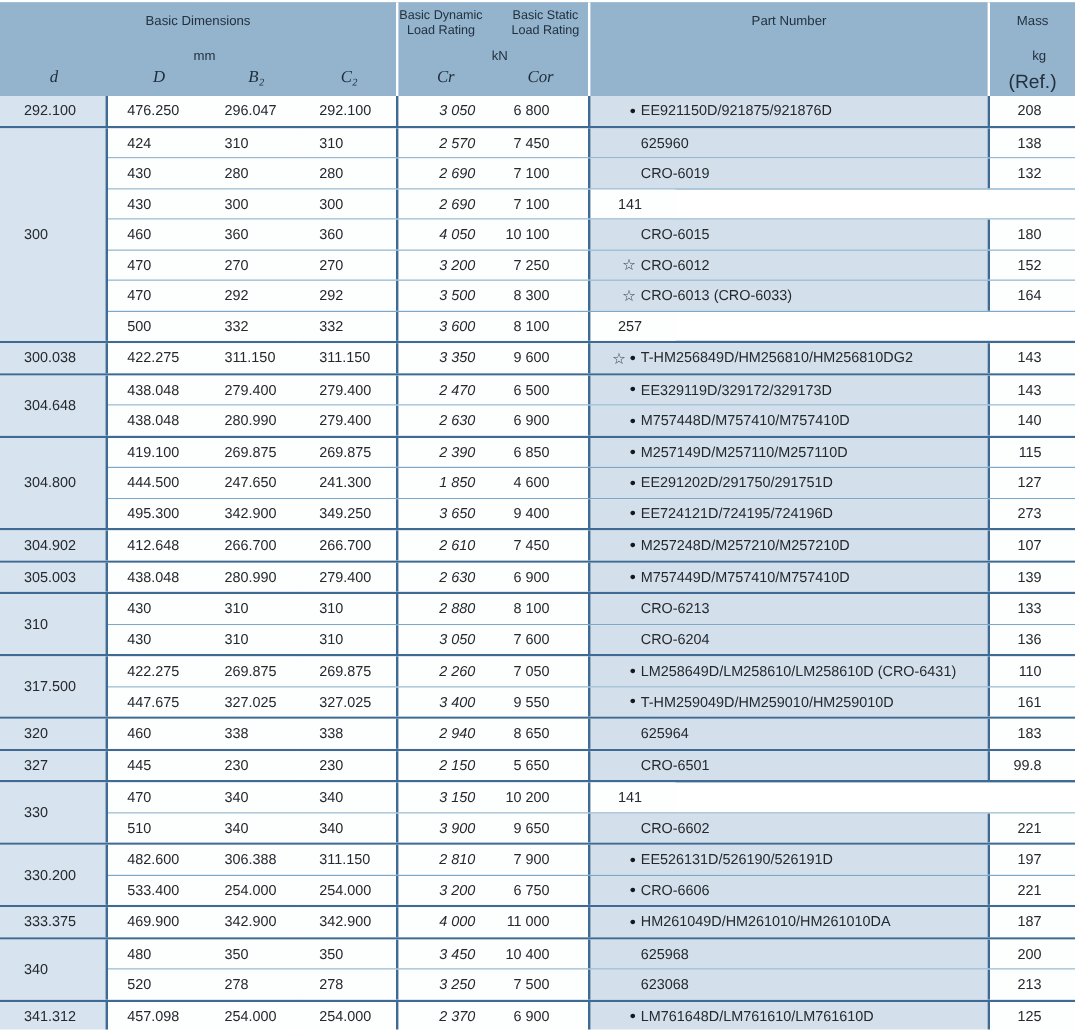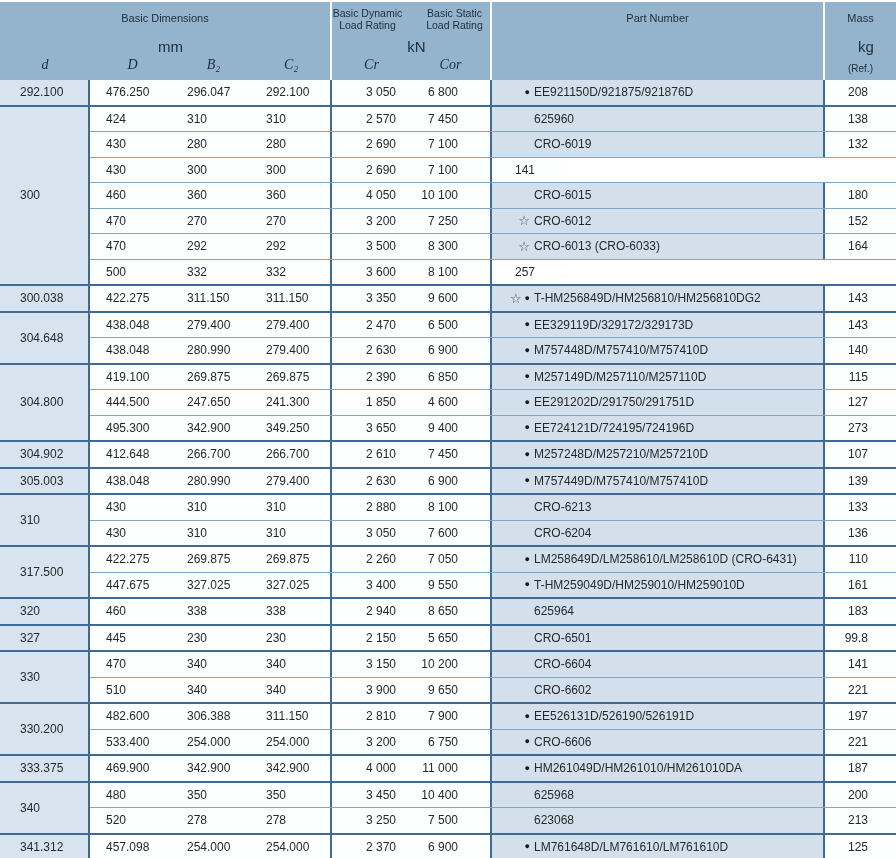--- a/index.html
+++ b/index.html
@@ -6,43 +6,43 @@
   #page{width:896px;height:858px;background:#ffffff;font-family:"Liberation Sans",sans-serif;
         color:#262b30;box-sizing:border-box;padding-top:2px;}
   
   #thead{display:flex;height:78px;background:#94b3cd;justify-content:center;}
   .hblock{box-sizing:border-box;display:flex;flex-direction:column;background:#94b3cd;}
   .hblock + .hblock{border-left:2px solid #ffffff;}
   .hb1{width:330px;} .hb2{width:160px;} .hb3{width:333px;} .hb4{width:73px;}
   .hrow1{height:34px;display:flex;align-items:center;justify-content:center;
          font-size:11px;color:#22313e;text-align:center;line-height:1.2;}
   .hrow2{height:21px;display:flex;align-items:center;justify-content:center;
-         font-size:15px;color:#22313e;margin-left:11px;}
+         font-size:11px;color:#22313e;margin-left:11px;}
   .hrow3{height:23px;display:flex;align-items:flex-start;}
   .hletters{display:flex;width:100%;}
   .hletter{font-family:"Liberation Serif",serif;font-style:italic;font-size:14px;
            color:#1d2c3a;text-align:center;}
   .twolab{display:flex;width:100%;height:34px;gap:16px;}
   .twolab div{width:80px;display:flex;align-items:center;justify-content:center;
               font-size:10.5px;line-height:1.18;text-align:center;color:#22313e;}
   .masscol{align-items:center;}
-  .refrow{font-size:10px;color:#22313e;display:flex;align-items:center;justify-content:center;height:23px;width:100%;}
+  .refrow{font-size:16px;color:#22313e;display:flex;align-items:center;justify-content:center;height:23px;width:100%;}
   
   #tbody{display:flex;flex-direction:column;}
   .group{display:flex;border-bottom:2px solid #3e6a93;}
   .dcell{width:90px;box-sizing:border-box;background:#d7e3ee;border-right:2px solid #3e6a93;
          display:flex;align-items:center;padding-left:20px;font-size:12px;color:#24292e;}
   .rows{flex:1;display:flex;flex-direction:column;}
   .row{display:flex;height:24.5px;}
   .row + .row{border-top:1px solid #7fa7c6;}
   .c{box-sizing:border-box;display:flex;align-items:center;font-size:12px;background:#fdfefe;color:#24292e;}
   .colD{width:85px;padding-left:16px;}
   .colB2{width:77px;padding-left:12px;}
   .colC2{width:78px;padding-left:14px;}
-  .colCr{width:80px;justify-content:flex-end;padding-right:14px;border-left:2px solid #3e6a93;}
+  .colCr{width:80px;justify-content:flex-end;padding-right:14px;border-left:2px solid #3e6a93;font-style:italic;}
   .colCor{width:80px;justify-content:flex-end;padding-right:32px;}
   .colPart{width:333px;background:#d3e0eb;border-left:2px solid #3e6a93;padding-left:4px;}
   .colMass{width:73px;justify-content:flex-end;padding-right:28px;border-left:2px solid #3e6a93;}
   .markers{width:34px;display:flex;justify-content:flex-end;align-items:center;gap:3px;flex-shrink:0;}
   .star{font-size:13px;color:#3a4450;line-height:1;}
   .bullet{font-size:9px;color:#14181c;line-height:1;}
   .ptext{padding-left:4px;white-space:nowrap;}
 </style>
 </head>
 <body>
@@ -432,24 +432,20 @@
       </div>
       <div class="group">
         <div class="dcell">330</div>
         <div class="rows">
           <div class="row">
             <div class="c colD">470</div>
             <div class="c colB2">340</div>
             <div class="c colC2">340</div>
             <div class="c colCr">3 150</div>
             <div class="c colCor">10 200</div>
-            <div class="c colPart">
-              <div class="markers"></div>
-              <span class="ptext">CRO-6604</span>
-            </div>
             <div class="c colMass">141</div>
           </div>
           <div class="row">
             <div class="c colD">510</div>
             <div class="c colB2">340</div>
             <div class="c colC2">340</div>
             <div class="c colCr">3 900</div>
             <div class="c colCor">9 650</div>
             <div class="c colPart">
               <div class="markers"></div>

